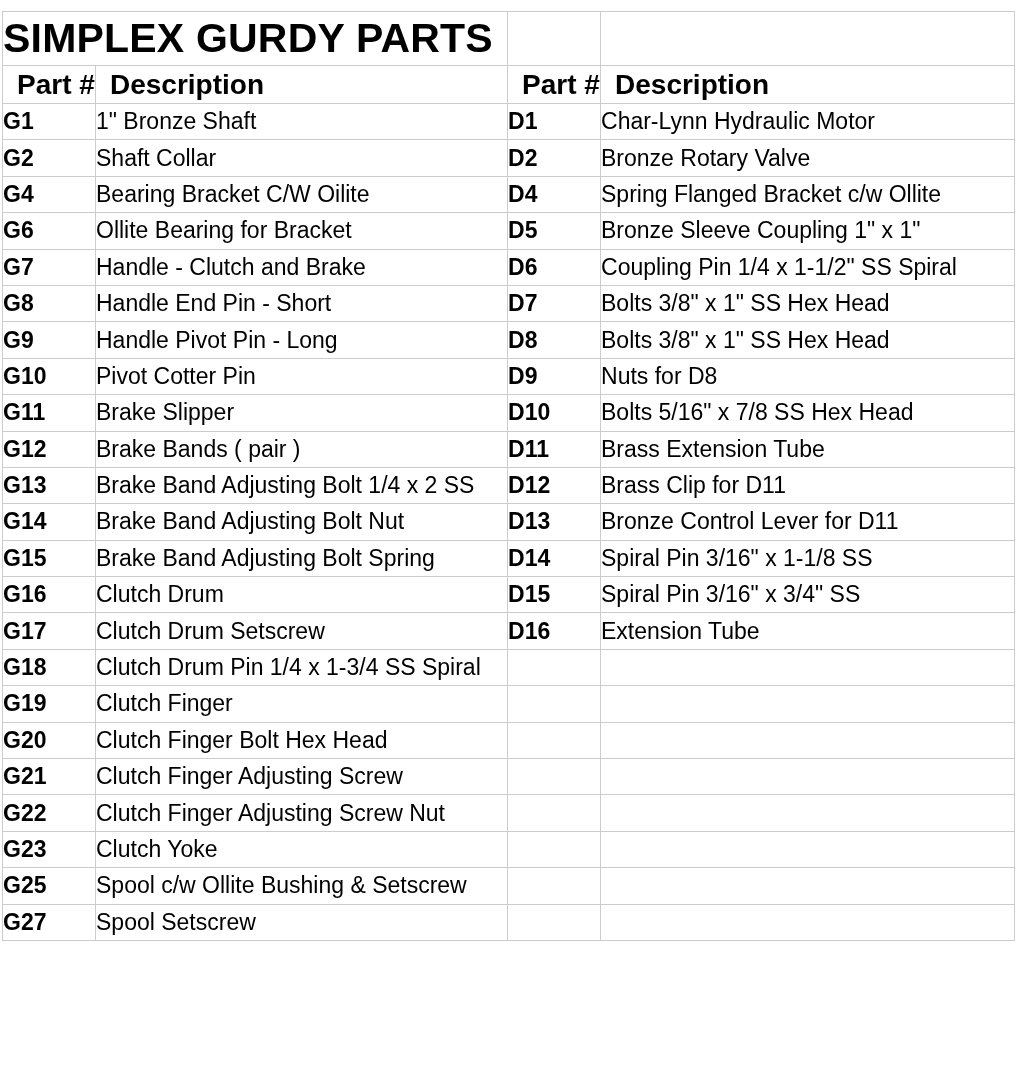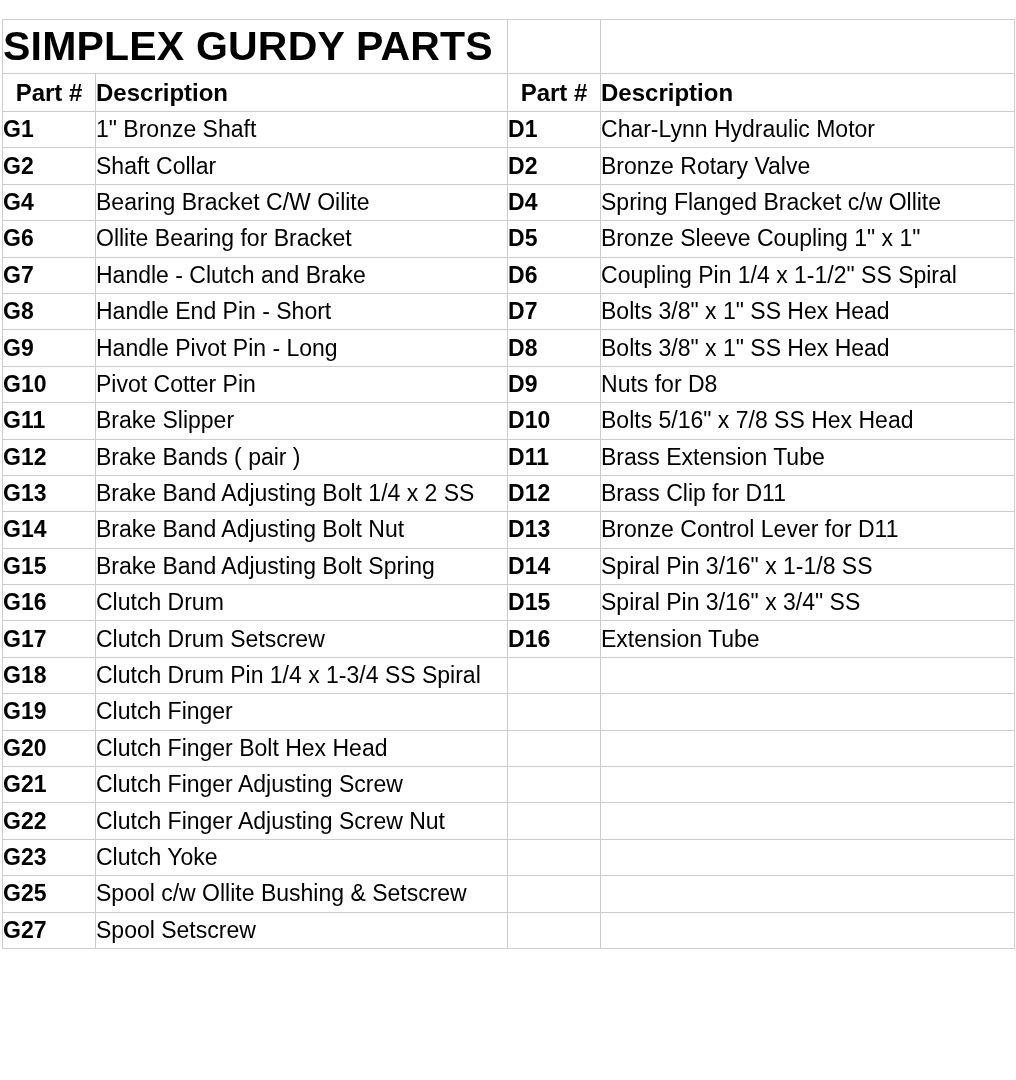--- a/index.html
+++ b/index.html
@@ -6,21 +6,21 @@
     margin: 0;
     padding: 0;
     width: 1016px;
     height: 1080px;
     background: #ffffff;
     overflow: hidden;
     font-family: "Liberation Sans", sans-serif;
     color: #000000;
   }
   table.parts {
-    margin: 19px 0 0 2px;
+    margin: 11px 0 0 2px;
     border-collapse: collapse;
     table-layout: fixed;
     width: 1012px;
   }
   table.parts td {
     border: 1px solid #cccccc;
     vertical-align: middle;
     white-space: nowrap;
     overflow: hidden;
     padding: 0;
@@ -28,21 +28,22 @@
   tr.title-row td { height: 53px; }
   td.title-cell {
     font-weight: bold;
     font-size: 41px;
     padding-left: 8px;
     letter-spacing: 0.2px;
   }
   tr.header-row td {
     height: 37px;
     font-weight: bold;
-    font-size: 24px;
+    font-size: 28px;
+    padding-left: 14px;
   }
   td.h-part { text-align: center; }
   td.h-desc { padding-left: 9px; }
   tr.data-row td {
     height: 35.4px;
     font-size: 23px;
   }
   td.part-cell {
     font-weight: bold;
   }

